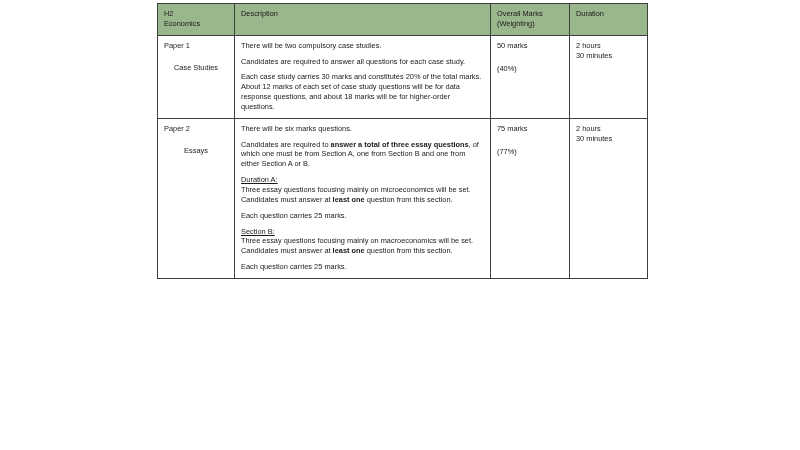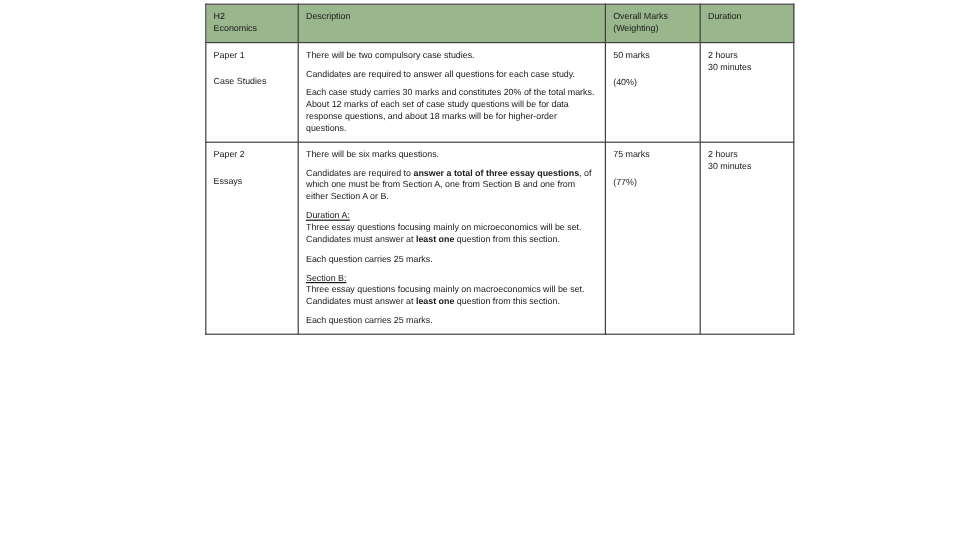--- a/index.html
+++ b/index.html
@@ -10,21 +10,21 @@
     width: 800px;
     height: 450px;
     background: #ffffff;
     font-family: "Liberation Sans", sans-serif;
     color: #1a1a1a;
     overflow: hidden;
   }
 
   #syllabus-wrap {
     position: absolute;
-    left: 171px;
+    left: 157px;
     top: 3px;
     width: 490px;
   }
 
   table.syllabus {
     width: 490px;
     border-collapse: collapse;
     table-layout: fixed;
     background: #ffffff;
   }
@@ -58,20 +58,21 @@
   }
 
   
   td.paper-col {
     font-weight: bold;
     font-size: 7.6px;
   }
   td.paper-col .paper-line-2 {
     display: block;
     margin-top: 12px;
+    text-align: center;
   }
 
   td.desc-col p {
     margin: 0;
   }
   td.desc-col p + p {
     margin-top: 6px;
   }
 
   td.centered-col {

